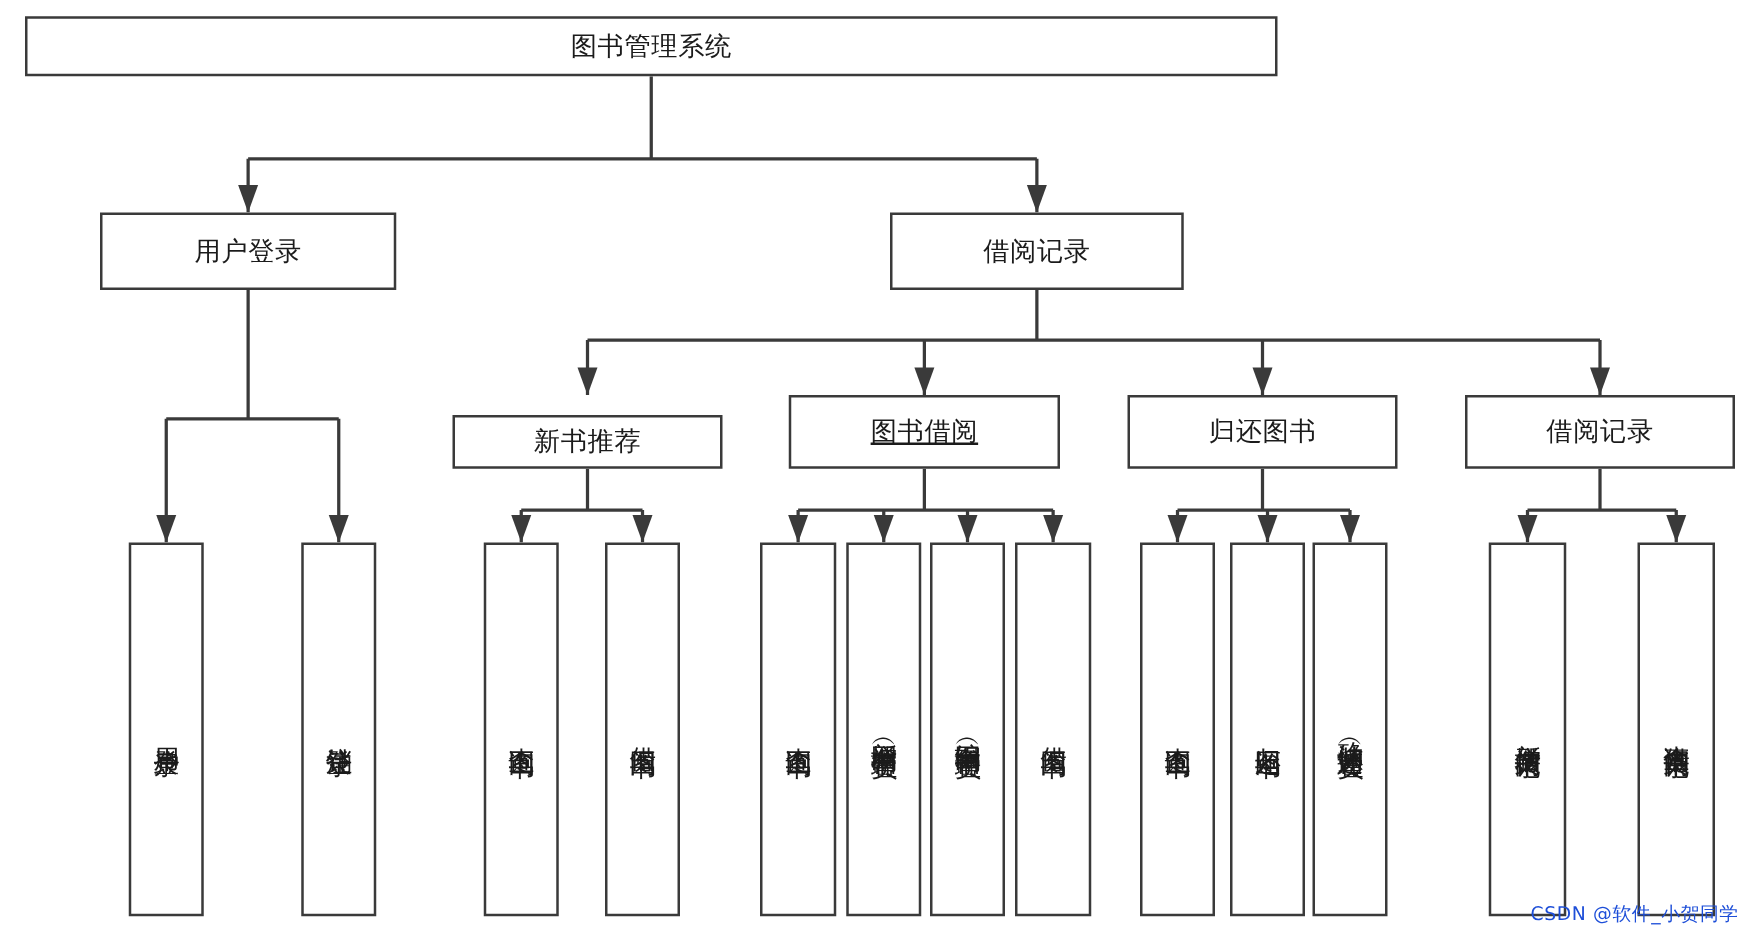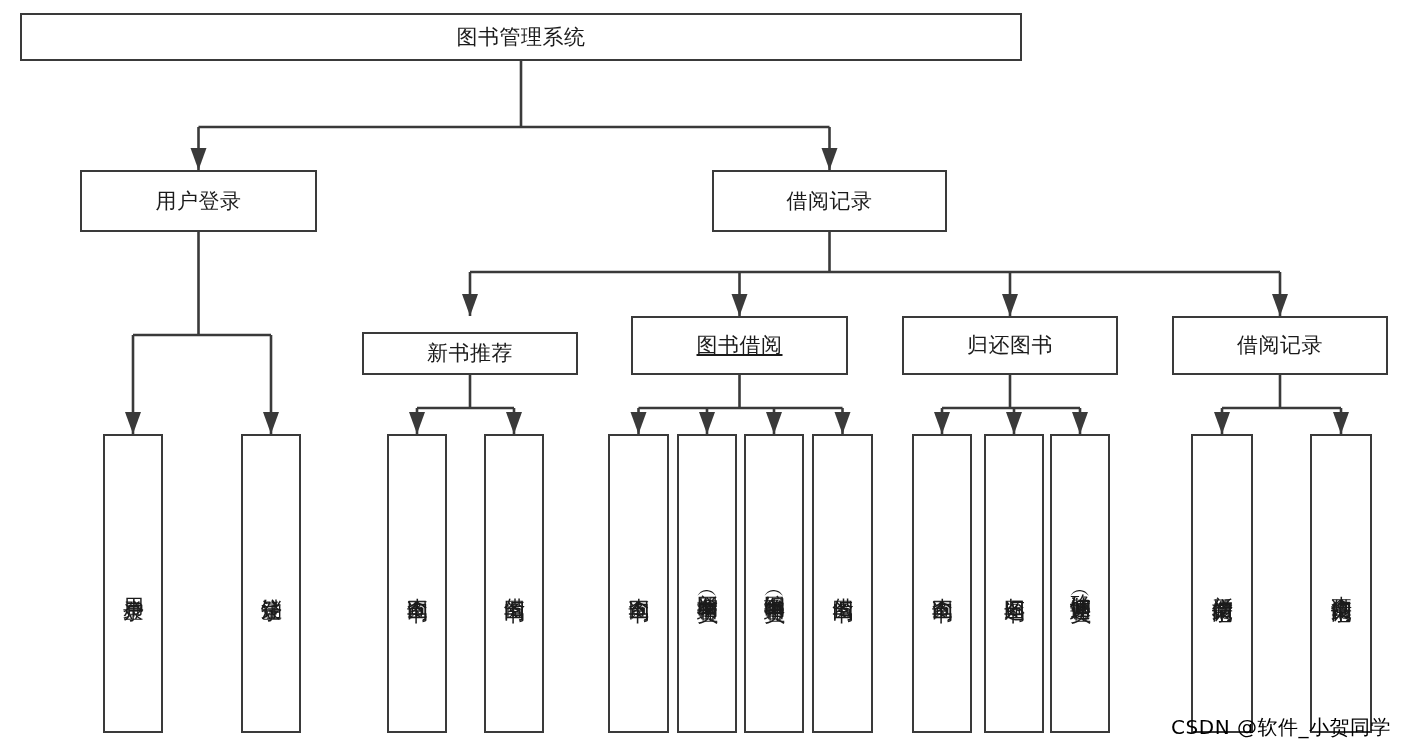--- a/index.html
+++ b/index.html
@@ -54,22 +54,22 @@
     text-orientation: upright;
     font-size: 21px;
     line-height: 1.18;
     letter-spacing: 1.5px;
     white-space: nowrap;
   }
   #watermark {
     position: absolute;
     right: 14px;
     bottom: 6px;
-    font-size: 20px;
-    color: #000000;
+    font-size: 15px;
+    color: #1d4ed8;
     letter-spacing: 0.5px;
     white-space: nowrap;
     user-select: none;
   }
 </style>
 </head>
 <body>
 
 <div id="canvas">
   <svg id="edges" viewBox="0 0 1405 747">

